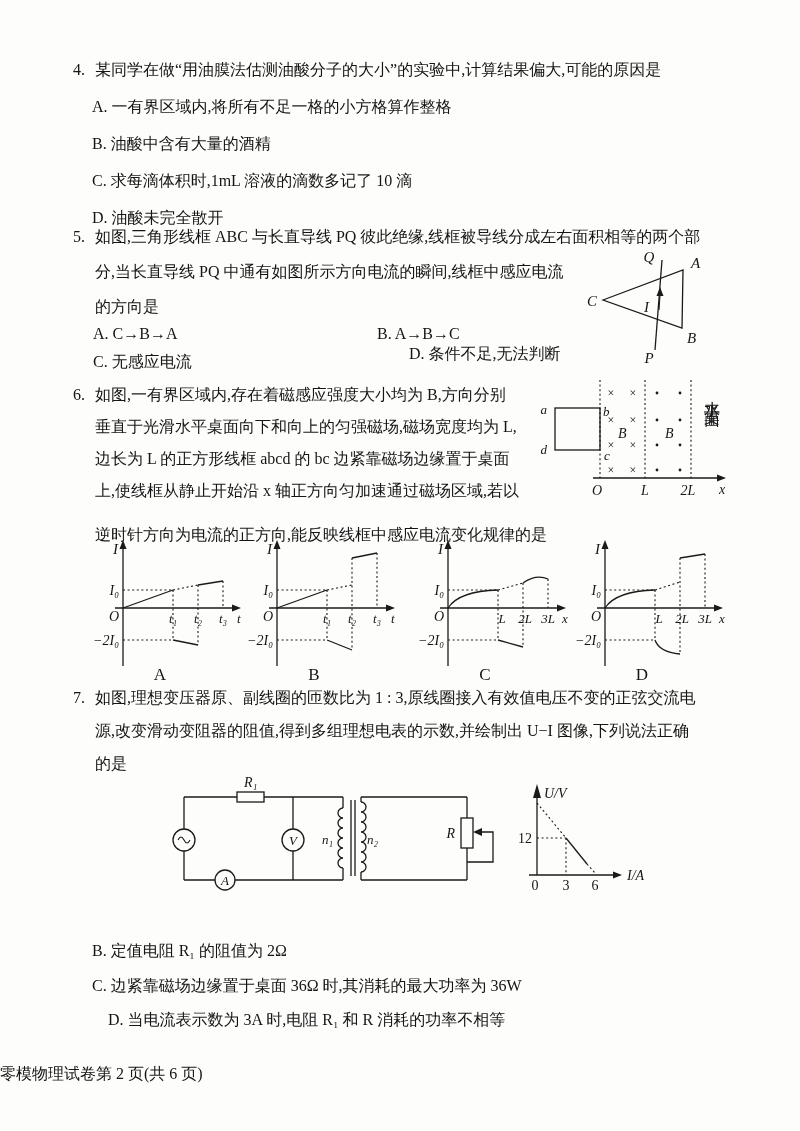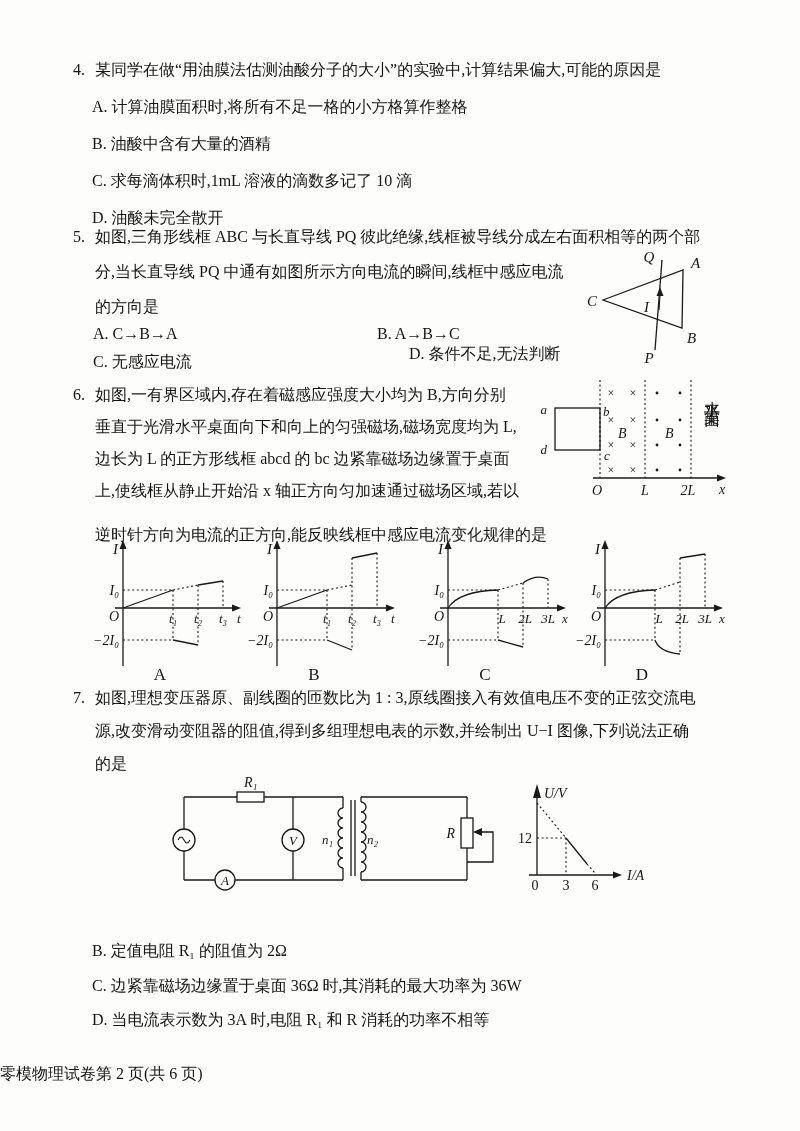--- a/index.html
+++ b/index.html
@@ -22,21 +22,21 @@
   .arr{fill:#1a1a1a;stroke:none;}
   .wht{fill:#fdfdfc;}
 </style>
 </head>
 <body>
 
 <div class="page">
 
   <div class="t" style="left:73px;top:60px;">4.</div>
   <div class="t" style="left:95px;top:60px;">某同学在做“用油膜法估测油酸分子的大小”的实验中,计算结果偏大,可能的原因是</div>
-  <div class="t" style="left:92px;top:97px;">A. 计算油膜面积时,将所有不足一格的小方格算作整格</div>
+  <div class="t" style="left:92px;top:97px;">A. 一有界区域内,将所有不足一格的小方格算作整格</div>
   <div class="t" style="left:92px;top:134px;">B. 油酸中含有大量的酒精</div>
   <div class="t" style="left:92px;top:171px;">C. 求每滴体积时,1mL 溶液的滴数多记了 10 滴</div>
   <div class="t" style="left:92px;top:208px;">D. 油酸未完全散开</div>
 
   <div class="t" style="left:73px;top:227px;">5.</div>
   <div class="t" style="left:95px;top:227px;">如图,三角形线框 ABC 与长直导线 PQ 彼此绝缘,线框被导线分成左右面积相等的两个部</div>
   <div class="t" style="left:95px;top:262px;">分,当长直导线 PQ 中通有如图所示方向电流的瞬间,线框中感应电流</div>
   <div class="t" style="left:95px;top:297px;">的方向是</div>
   <div class="t" style="left:93px;top:324px;">A. C→B→A</div>
   <div class="t" style="left:377px;top:324px;">B. A→B→C</div>
@@ -266,17 +266,17 @@
     <line x1="34" y1="68" x2="63" y2="68" class="dot"></line>
       <line x1="63" y1="68" x2="63" y2="105" class="dot"></line>
     <text x="29" y="73" font-size="14" text-anchor="end">12</text>
     <text x="32" y="120" font-size="14" text-anchor="middle">0</text>
     <text x="63" y="120" font-size="14" text-anchor="middle">3</text>
     <text x="92" y="120" font-size="14" text-anchor="middle">6</text>
   </svg>
 
   <div class="t" style="left:92px;top:941px;">B. 定值电阻 R₁ 的阻值为 2Ω</div>
   <div class="t" style="left:92px;top:976px;">C. 边紧靠磁场边缘置于桌面 36Ω 时,其消耗的最大功率为 36W</div>
-  <div class="t" style="left:92px;top:1010px;">D. 当电流表示数为 3A 时,电阻 R₁ 和 R 消耗的功率不相等</div>
+  <div class="t" style="left:108px;top:1010px;">D. 当电流表示数为 3A 时,电阻 R₁ 和 R 消耗的功率不相等</div>
 
   <div class="footer" style="top:1064px;">零模物理试卷第 2 页(共 6 页)</div>
 
 </div>
 
 </body></html>

